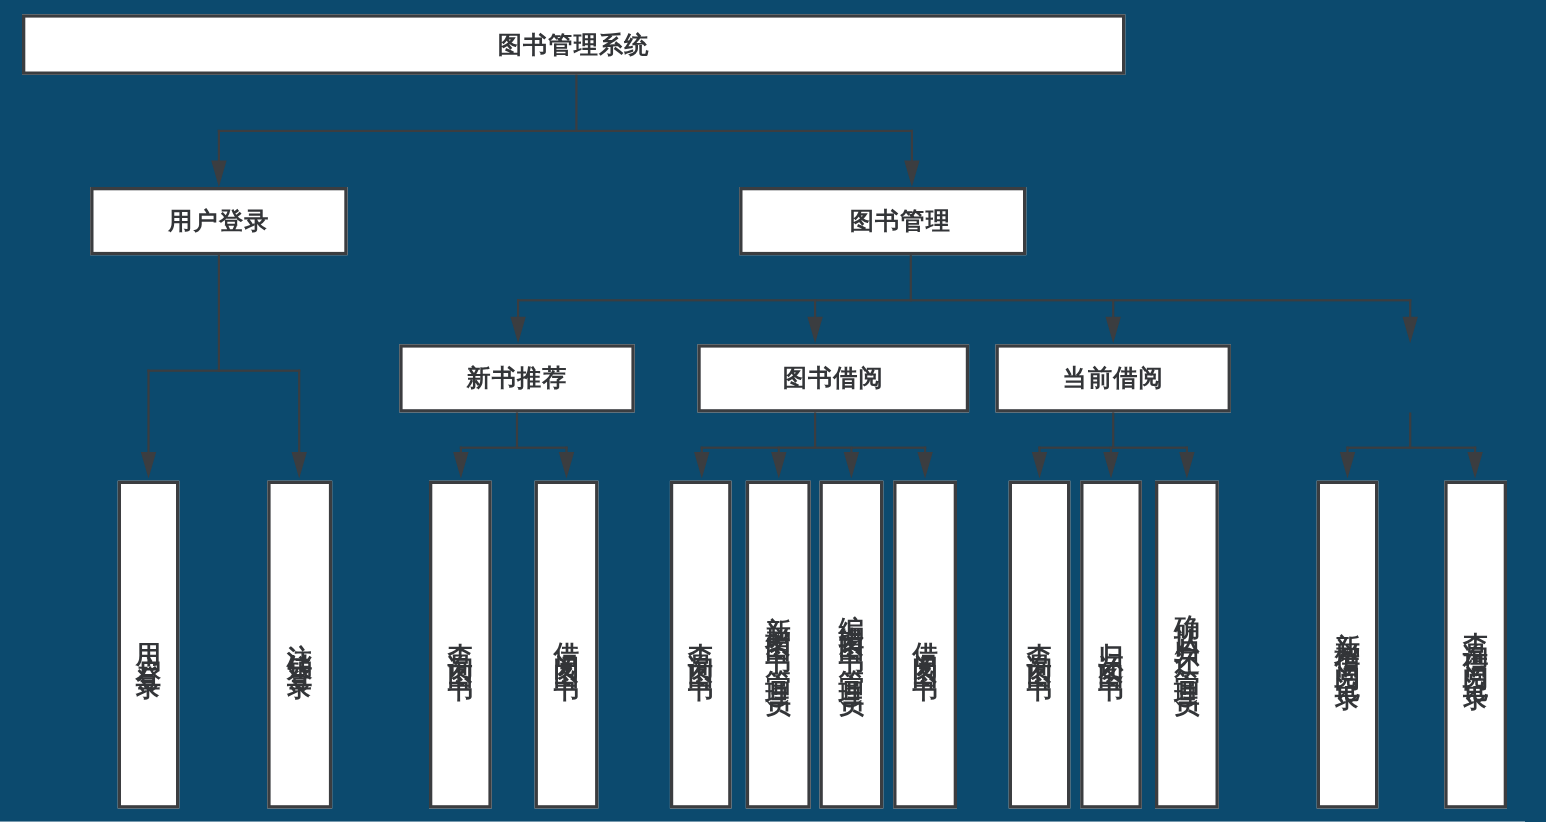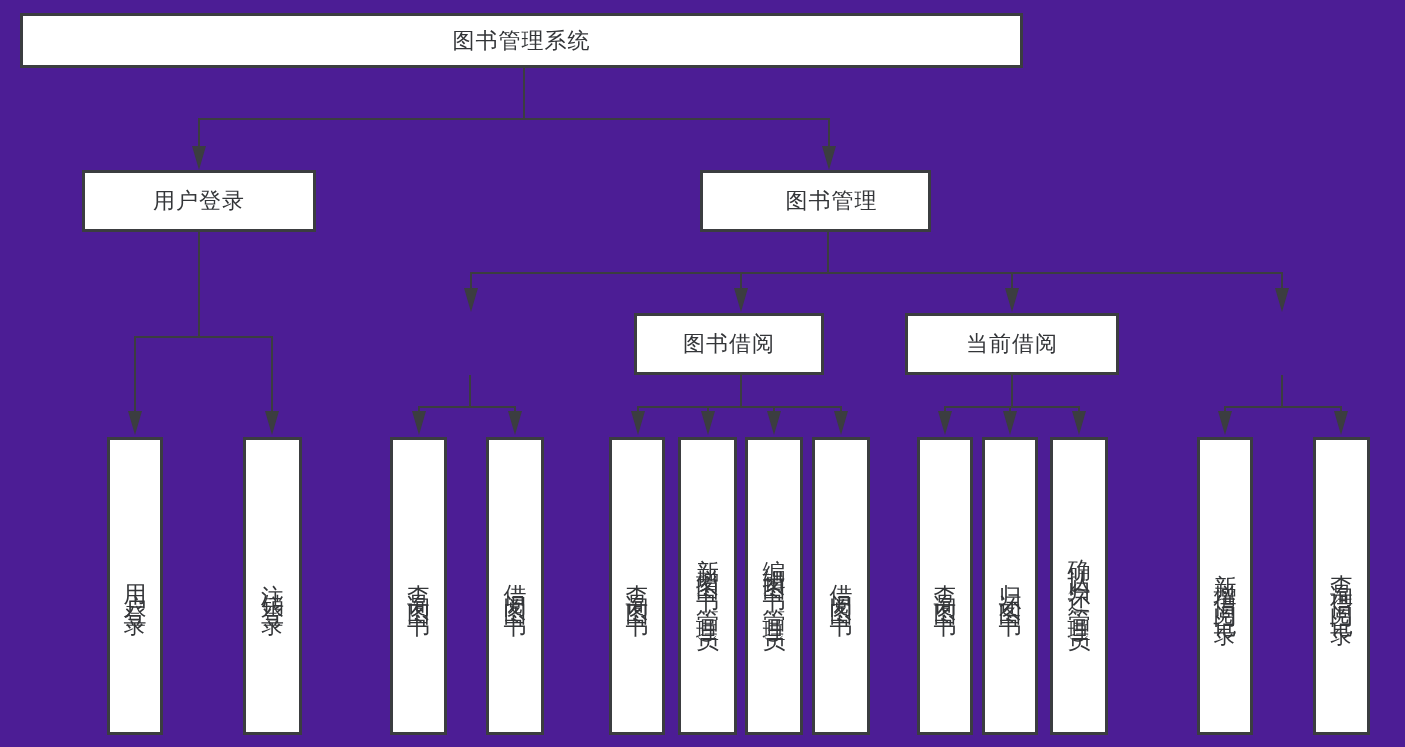--- a/index.html
+++ b/index.html
@@ -1,21 +1,22 @@
 <!DOCTYPE html>
 <html><head>
 <meta charset="utf-8">
 <style>
   html,body{margin:0;padding:0;background:#ffffff;}
   .canvas{
     position:relative;
     width:1405px;height:747px;
-    background:#4c1d95;
+    background:#0c4a6e;
     font-family:"Liberation Sans", sans-serif;
     overflow:hidden;
+    font-weight:bold;
   }
   .node{
     position:absolute;
     box-sizing:border-box;
     border:3px solid #3b3d40;
     background:#ffffff;
     display:flex;
     align-items:center;
     justify-content:center;
     color:#333538;
@@ -52,24 +53,25 @@
 </style>
 </head>
 <body>
 
 <div class="canvas">
 
   <div class="node" style="left:20px;top:13px;width:1003px;height:55px;">图书管理系统</div>
 
   <div class="node" style="left:82px;top:170px;width:234px;height:62px;">用户登录</div>
 
-  <div class="node" style="left:700px;top:170px;width:231px;height:62px;padding-left:32px;">图书管理</div>
+  <div class="node" style="left:672px;top:170px;width:261px;height:62px;padding-left:32px;">图书管理</div>
 
+  <div class="node" style="left:363px;top:313px;width:214px;height:62px;">新书推荐</div>
 
-  <div class="node" style="left:634px;top:313px;width:190px;height:62px;">图书借阅</div>
+  <div class="node" style="left:634px;top:313px;width:247px;height:62px;">图书借阅</div>
 
   <div class="node" style="left:905px;top:313px;width:214px;height:62px;">当前借阅</div>
 
 
   <div class="node leaf" style="left:107px;top:437px;width:56px;height:298px;">
     <span>用户登录</span>
     </div>
 
   <div class="node leaf" style="left:243px;top:437px;width:59px;height:298px;">
     <span>注销登录</span>

